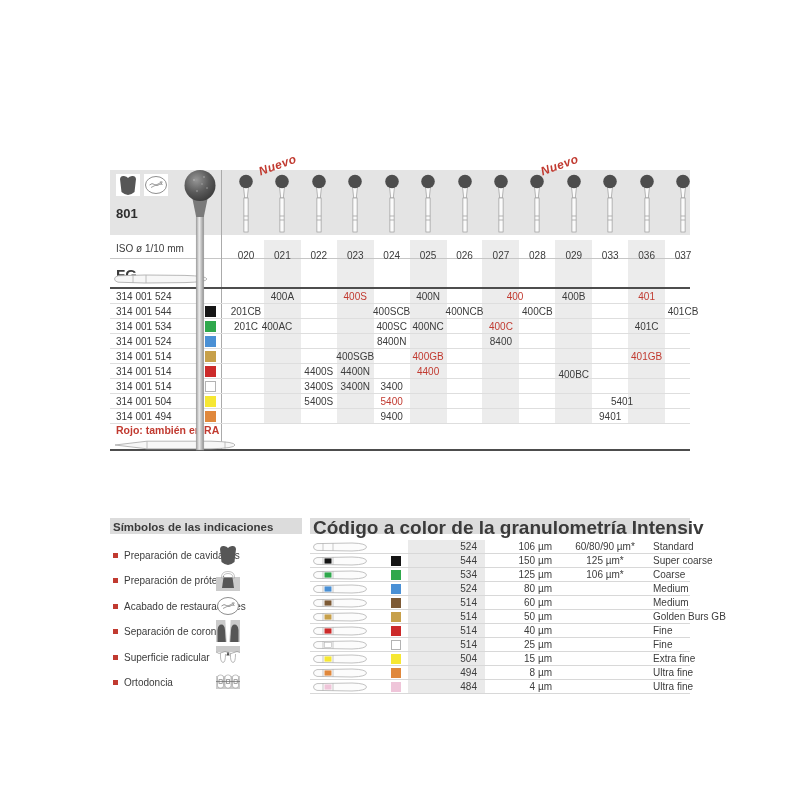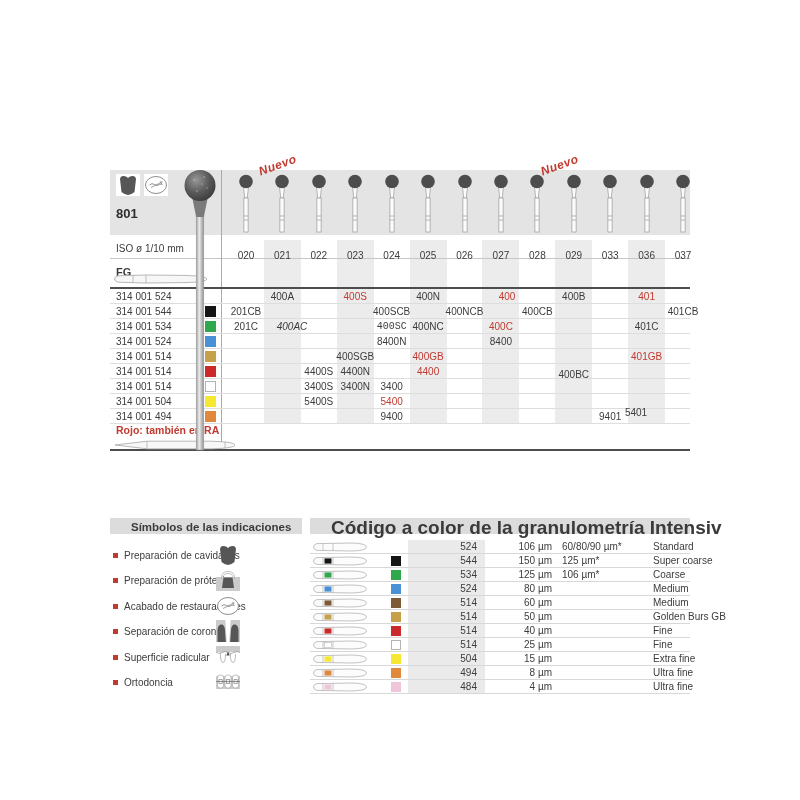--- a/index.html
+++ b/index.html
@@ -11,21 +11,21 @@
   .catalog{position:absolute;left:110px;top:170px;width:580px;height:290px}
   .band{position:absolute;left:0;top:0;width:580px;height:65px;background:var(--bur-band,#e4e4e4)}
   .icon-box{position:absolute;width:24px;height:22px;background:#fff;display:flex;align-items:center;justify-content:center}
   #icon1{left:6px;top:4px}
   #icon2{left:34px;top:4px}
   .fig-num{position:absolute;left:6px;top:36px;font-size:13px;font-weight:bold;color:#2e2e2e;z-index:6}
   .nuevo{position:absolute;font-size:12px;font-weight:bold;font-style:italic;color:var(--red,#c03a30);transform:rotate(-20deg);z-index:7;letter-spacing:.5px}
   #nuevo1{left:148px;top:-12px}
   #nuevo2{left:430px;top:-12px}
   .iso-label{position:absolute;left:6px;top:73px;font-size:10px;z-index:4}
-  .fg-label{position:absolute;left:6px;top:96px;font-size:11px;font-weight:bold;z-index:4}
+  .fg-label{position:absolute;left:6px;top:96px;font-size:15px;font-weight:bold;z-index:4}
   #fg-profile{position:absolute;left:3px;top:101px;z-index:4}
   #ra-profile{position:absolute;left:3px;top:268px;z-index:4}
   .colshade{position:absolute;top:70px;width:37px;height:184px;background:var(--column-shade,#ececec);z-index:0}
   .colhead{position:absolute;top:80px;width:37px;text-align:center;font-size:10px;z-index:3}
   .smallbur{position:absolute;top:4px;width:20px;height:60px;z-index:2}
   .iso-line{position:absolute;left:0;top:88px;width:580px;height:1px;background:#c6c6c6;z-index:1}
   .dark-line{position:absolute;left:0;width:580px;height:2px;background:#4d4d4d;z-index:3}
   #line-top{top:117px}
   #line-bottom{top:279px}
   .vline{position:absolute;left:111px;top:0;width:1px;height:279px;background:#ababab;z-index:1}
@@ -33,37 +33,37 @@
   .rowlabel{position:absolute;left:6px}
   .chip{position:absolute;left:95px;top:2px;width:11px;height:11px}
   .chip-white{border:1px solid #b3b3b3 !important;background:#fff}
   .cellval{position:absolute;width:56px;text-align:center}
   .redval{color:var(--red,#c03a30)}
   .note{position:absolute;left:6px;top:254px;font-size:10.5px;font-weight:bold;color:var(--red,#c03a30);z-index:4}
   #large-bur{position:absolute;left:72px;top:-2px;width:36px;height:290px;z-index:5}
 
   
   .symbols{position:absolute;left:110px;top:518px;width:192px;height:182px}
-  .sec-title{height:16px;line-height:19px;background:var(--heading-band,#dcdcdc);font-weight:bold;color:#3a3a3a;padding-left:21px;white-space:nowrap}
+  .sec-title{height:16px;line-height:19px;background:var(--heading-band,#dcdcdc);font-weight:bold;color:#3a3a3a;padding-left:3px;white-space:nowrap}
   .symbols .sec-title{font-size:11.5px;width:192px}
   .sym-item{position:absolute;left:0;width:192px;height:24px}
   .bullet{position:absolute;left:3px;top:9px;width:5px;height:5px;background:var(--red,#c03a30)}
   .sym-label{position:absolute;left:14px;top:0;font-size:10px;line-height:23px;white-space:nowrap}
   .sym-icon{position:absolute;left:106px;top:0;width:24px;height:22px}
 
   
   .grit{position:absolute;left:310px;top:518px;width:380px;height:182px}
   .grit .sec-title{font-size:19px;width:380px}
   .grit-graycol{position:absolute;left:98px;top:22px;width:77px;height:154px;background:var(--code-column,#eaeaea);z-index:0}
   .grit-row{position:absolute;left:0;width:380px;height:14px;font-size:10px;line-height:14px;border-bottom:1px solid #d8d8d8;z-index:2}
   .pill{position:absolute;left:2px;top:1px;width:56px;height:12px}
   .swatch{position:absolute;left:81px;top:2px;width:10px;height:10px}
   .gcode{position:absolute;left:110px;width:57px;text-align:right}
   .gsize{position:absolute;left:182px;width:60px;text-align:right}
-  .galt{position:absolute;left:252px;width:86px;text-align:left}
+  .galt{position:absolute;left:252px;width:86px;text-align:center}
   .gname{position:absolute;left:343px;white-space:nowrap}
 </style>
 </head>
 <body>
 
 <div class="page">
 
   <section class="catalog">
     <div class="band"></div>
     <div class="colshades" id="colshades">
@@ -225,39 +225,39 @@
             <circle cx="10" cy="7.5" r="6.8" fill="#4d4d4d"></circle>
           </svg></div>
       </div>
     <div class="dark-line" id="line-top"></div>
     <div id="rows">
         <div class="trow" style="top: 119px;">
           <span class="rowlabel">314 001 524</span>
           <span class="cellval" style="left: 144.42px;">400A</span>
           <span class="cellval redval" style="left: 217.26px;">400S</span>
           <span class="cellval" style="left: 290.1px;">400N</span>
-          <span class="cellval redval" style="left: 369px;">400</span>
+          <span class="cellval redval" style="left: 377px;">400</span>
           <span class="cellval" style="left: 435.78px;">400B</span>
           <span class="cellval redval" style="left: 508.62px;">401</span>
         </div>
         <div class="trow" style="top: 134px;">
           <span class="rowlabel">314 001 544</span>
           <span class="chip" style="background: rgb(21, 21, 21);"></span>
           <span class="cellval" style="left: 108px;">201CB</span>
           <span class="cellval" style="left: 253.68px;">400SCB</span>
           <span class="cellval" style="left: 326.52px;">400NCB</span>
           <span class="cellval" style="left: 399.36px;">400CB</span>
           <span class="cellval" style="left: 545.04px;">401CB</span>
         </div>
         <div class="trow" style="top: 149px;">
           <span class="rowlabel">314 001 534</span>
           <span class="chip" style="background: rgb(47, 168, 76);"></span>
           <span class="cellval" style="left: 108px;">201C</span>
-          <span class="cellval" style="left: 154px; font-style: italic;">400AC</span>
-          <span class="cellval" style="left: 253.68px; font-family: Liberation Mono, monospace;">400SC</span>
+          <span class="cellval" style="left: 139px;">400AC</span>
+          <span class="cellval" style="left: 253.68px;">400SC</span>
           <span class="cellval" style="left: 290.1px;">400NC</span>
           <span class="cellval redval" style="left: 362.94px;">400C</span>
           <span class="cellval" style="left: 435.78px; margin-top: 48px;">400BC</span>
           <span class="cellval" style="left: 508.62px;">401C</span>
         </div>
         <div class="trow" style="top: 164px;">
           <span class="rowlabel">314 001 524</span>
           <span class="chip" style="background: rgb(74, 144, 213);"></span>
           <span class="cellval" style="left: 253.68px;">8400N</span>
           <span class="cellval" style="left: 362.94px;">8400</span>
@@ -281,21 +281,21 @@
           <span class="chip chip-white" style="background: rgb(255, 255, 255);"></span>
           <span class="cellval" style="left: 180.84px;">3400S</span>
           <span class="cellval" style="left: 217.26px;">3400N</span>
           <span class="cellval" style="left: 253.68px;">3400</span>
         </div>
         <div class="trow" style="top: 224px;">
           <span class="rowlabel">314 001 504</span>
           <span class="chip" style="background: rgb(246, 231, 51);"></span>
           <span class="cellval" style="left: 180.84px;">5400S</span>
           <span class="cellval redval" style="left: 253.68px;">5400</span>
-          <span class="cellval" style="left: 498px; margin-top: 11px;">5401</span>
+          <span class="cellval" style="left: 484px;">5401</span>
         </div>
         <div class="trow" style="top: 239px;">
           <span class="rowlabel">314 001 494</span>
           <span class="chip" style="background: rgb(224, 136, 60);"></span>
           <span class="cellval" style="left: 253.68px;">9400</span>
           <span class="cellval" style="left: 472.2px;">9401</span>
         </div>
       </div>
     <div class="note">Rojo: también en RA</div>
     <div id="ra-profile"><svg width="124" height="14" viewBox="0 0 124 14">

